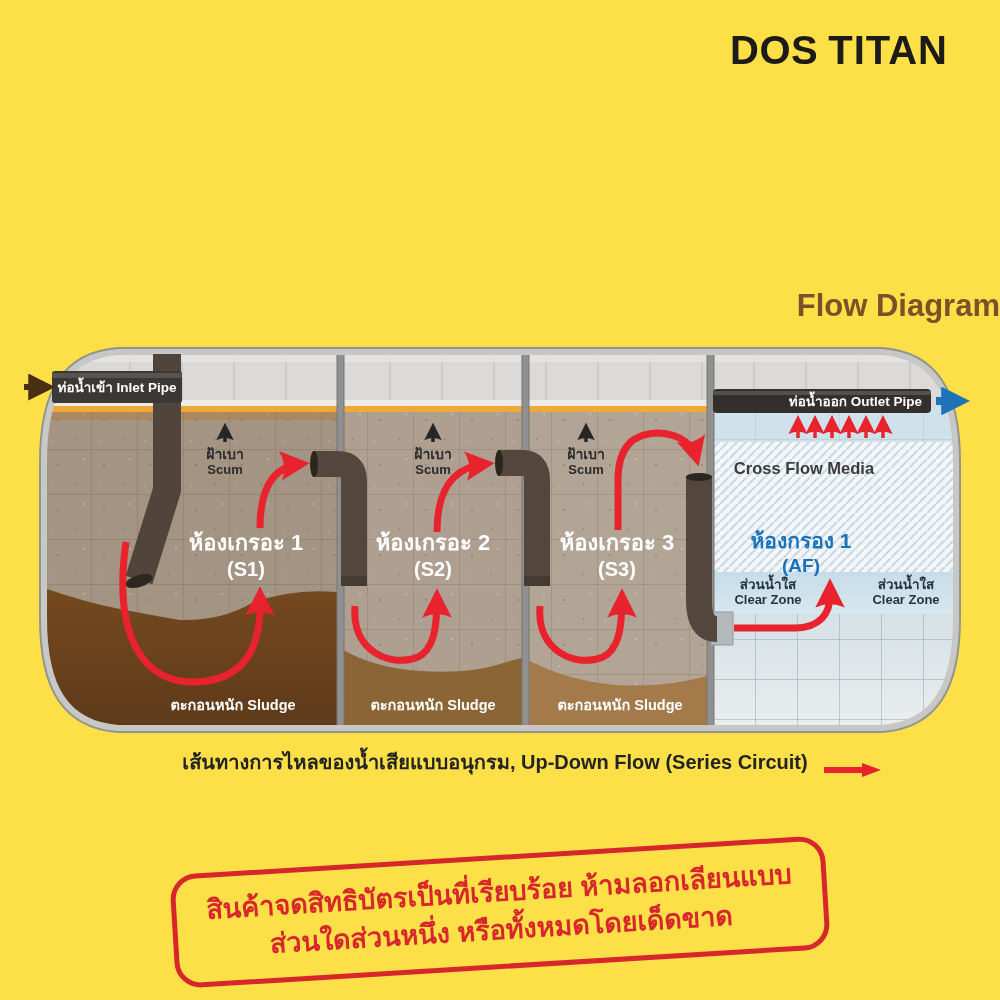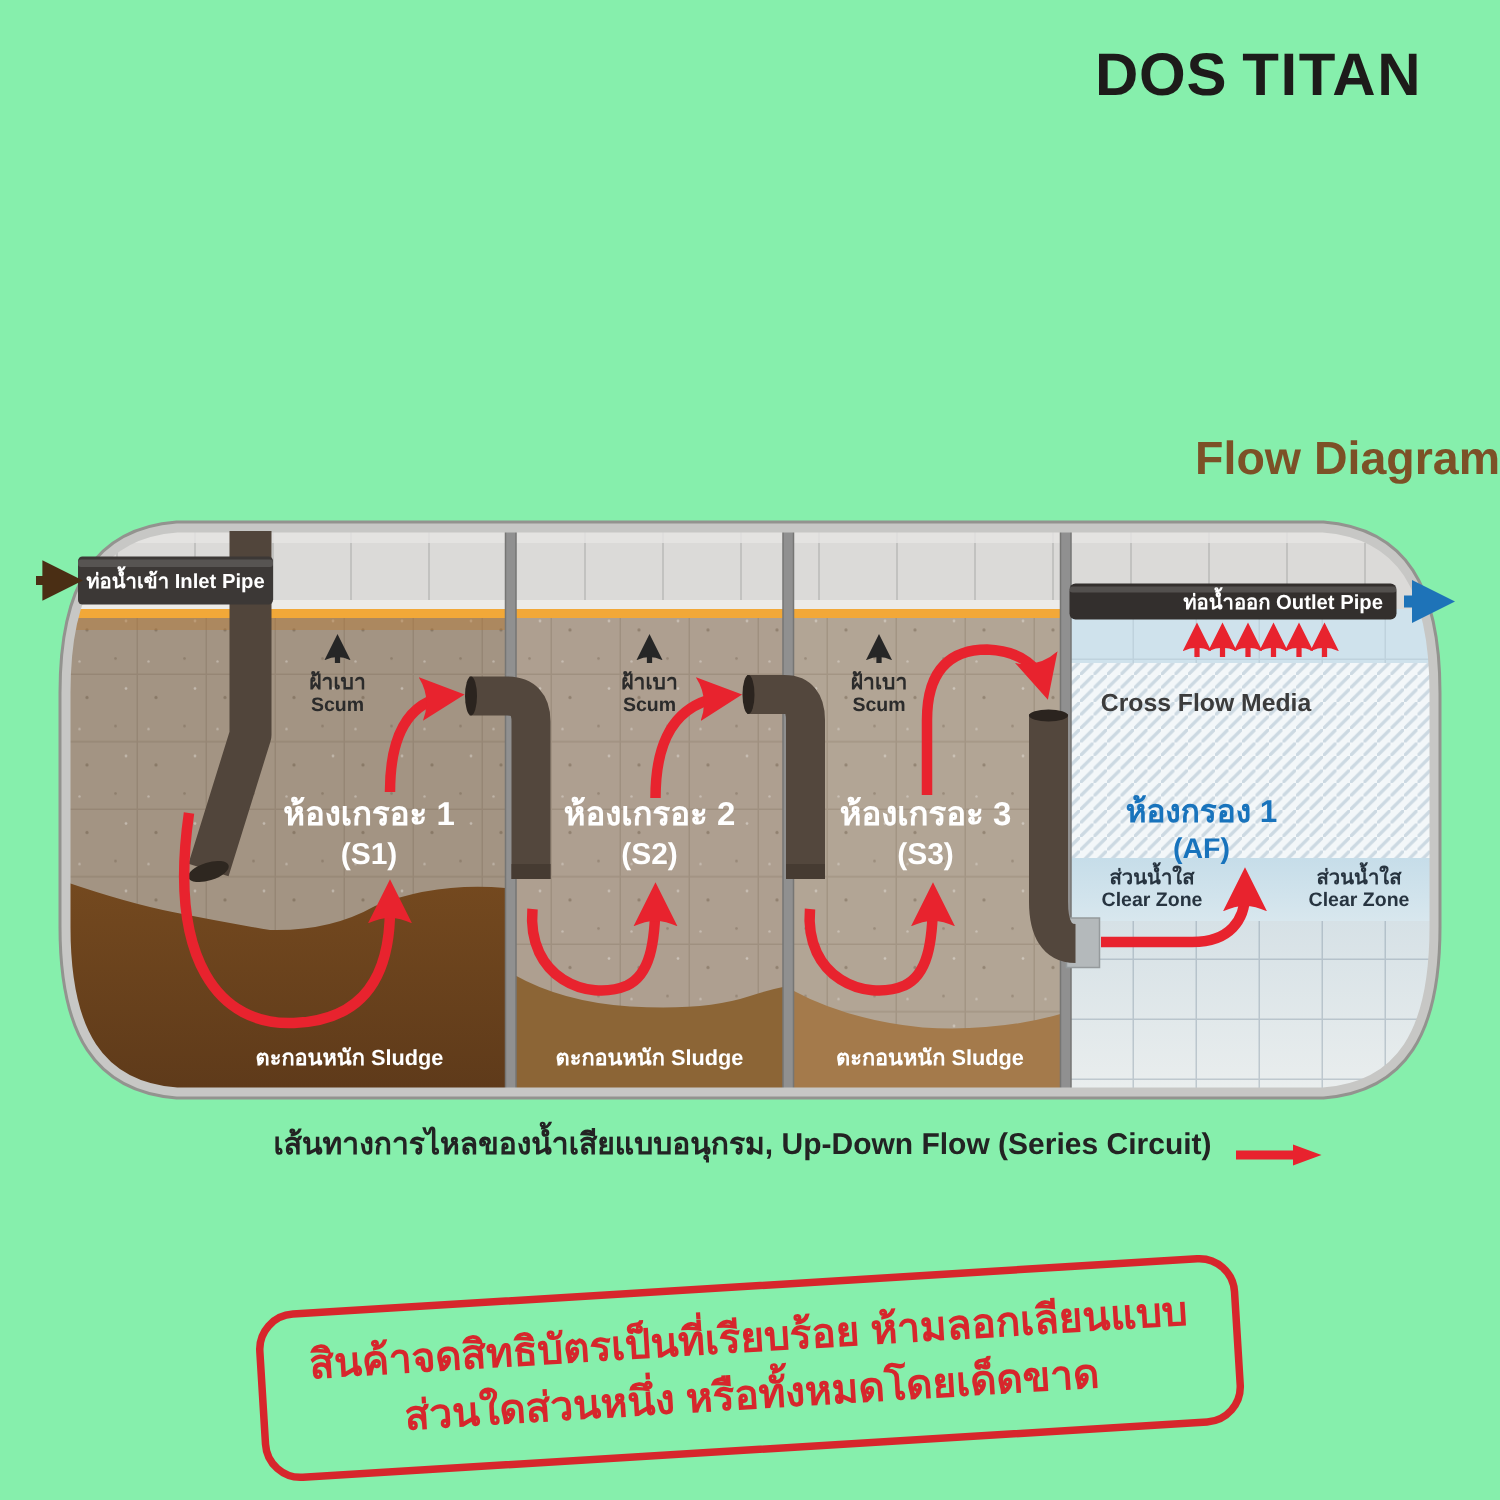--- a/index.html
+++ b/index.html
@@ -1,16 +1,16 @@
 <!DOCTYPE html>
 <html><head>
 <meta charset="utf-8">
 <style>
   html,body{margin:0;padding:0;background:#ffffff;}
-  .page{position:relative;width:1000px;height:1000px;background:#86efac;overflow:hidden;
+  .page{position:relative;width:1000px;height:1000px;background:#fde047;overflow:hidden;
         font-family:"Liberation Sans","DejaVu Sans",sans-serif;}
   
   .logo{position:absolute;top:28px;right:52px;font-size:40px;color:#1d1b1a;letter-spacing:.5px;white-space:nowrap;}
   .logo .dos{font-weight:700;}
   .logo .titan{font-weight:800;letter-spacing:1px;margin-left:10px;}
   
   .fig-title{position:absolute;top:288px;left:0;width:100%;text-align:right;
              font-size:31px;font-weight:800;color:#7c5127;}
   
   .diagram{position:absolute;left:0;top:0;width:1000px;height:1000px;}

